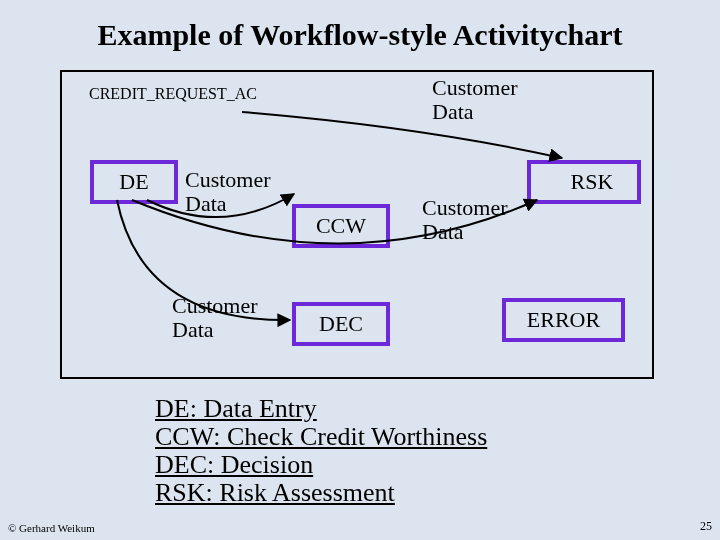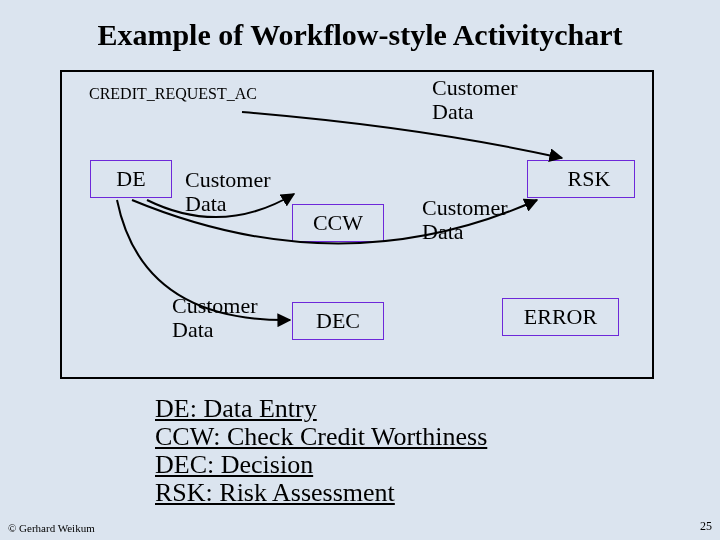--- a/index.html
+++ b/index.html
@@ -29,21 +29,21 @@
     position: absolute;
     left: 60px;
     top: 70px;
     width: 590px;
     height: 305px;
     border: 2px solid #000;
     background: #dbe4ef;
   }
   .node {
     position: absolute;
-    border: 1px solid #6d28d9;
+    border: 4px solid #6d28d9;
     text-align: center;
     font-size: 22px;
     line-height: 36px;
     height: 36px;
     background: #dbe4ef;
   }
   .label {
     position: absolute;
     font-size: 22px;
     line-height: 24px;

